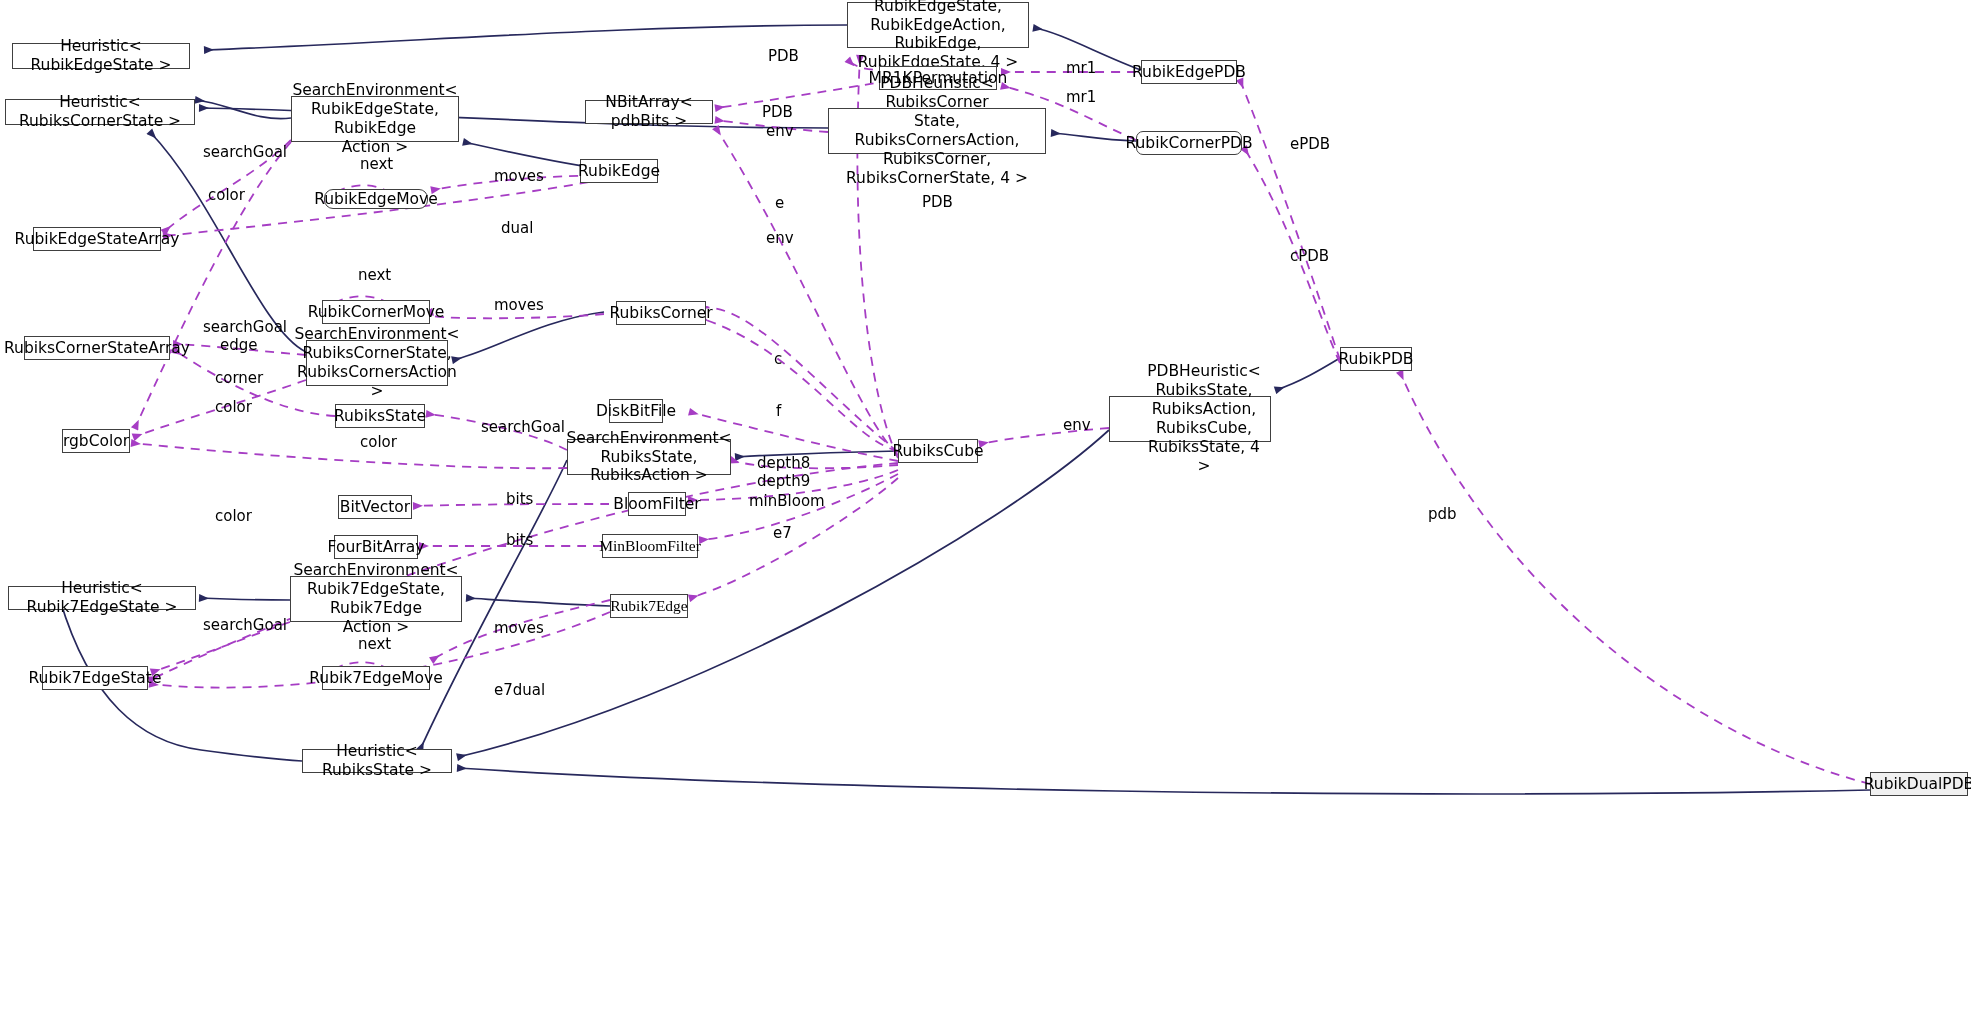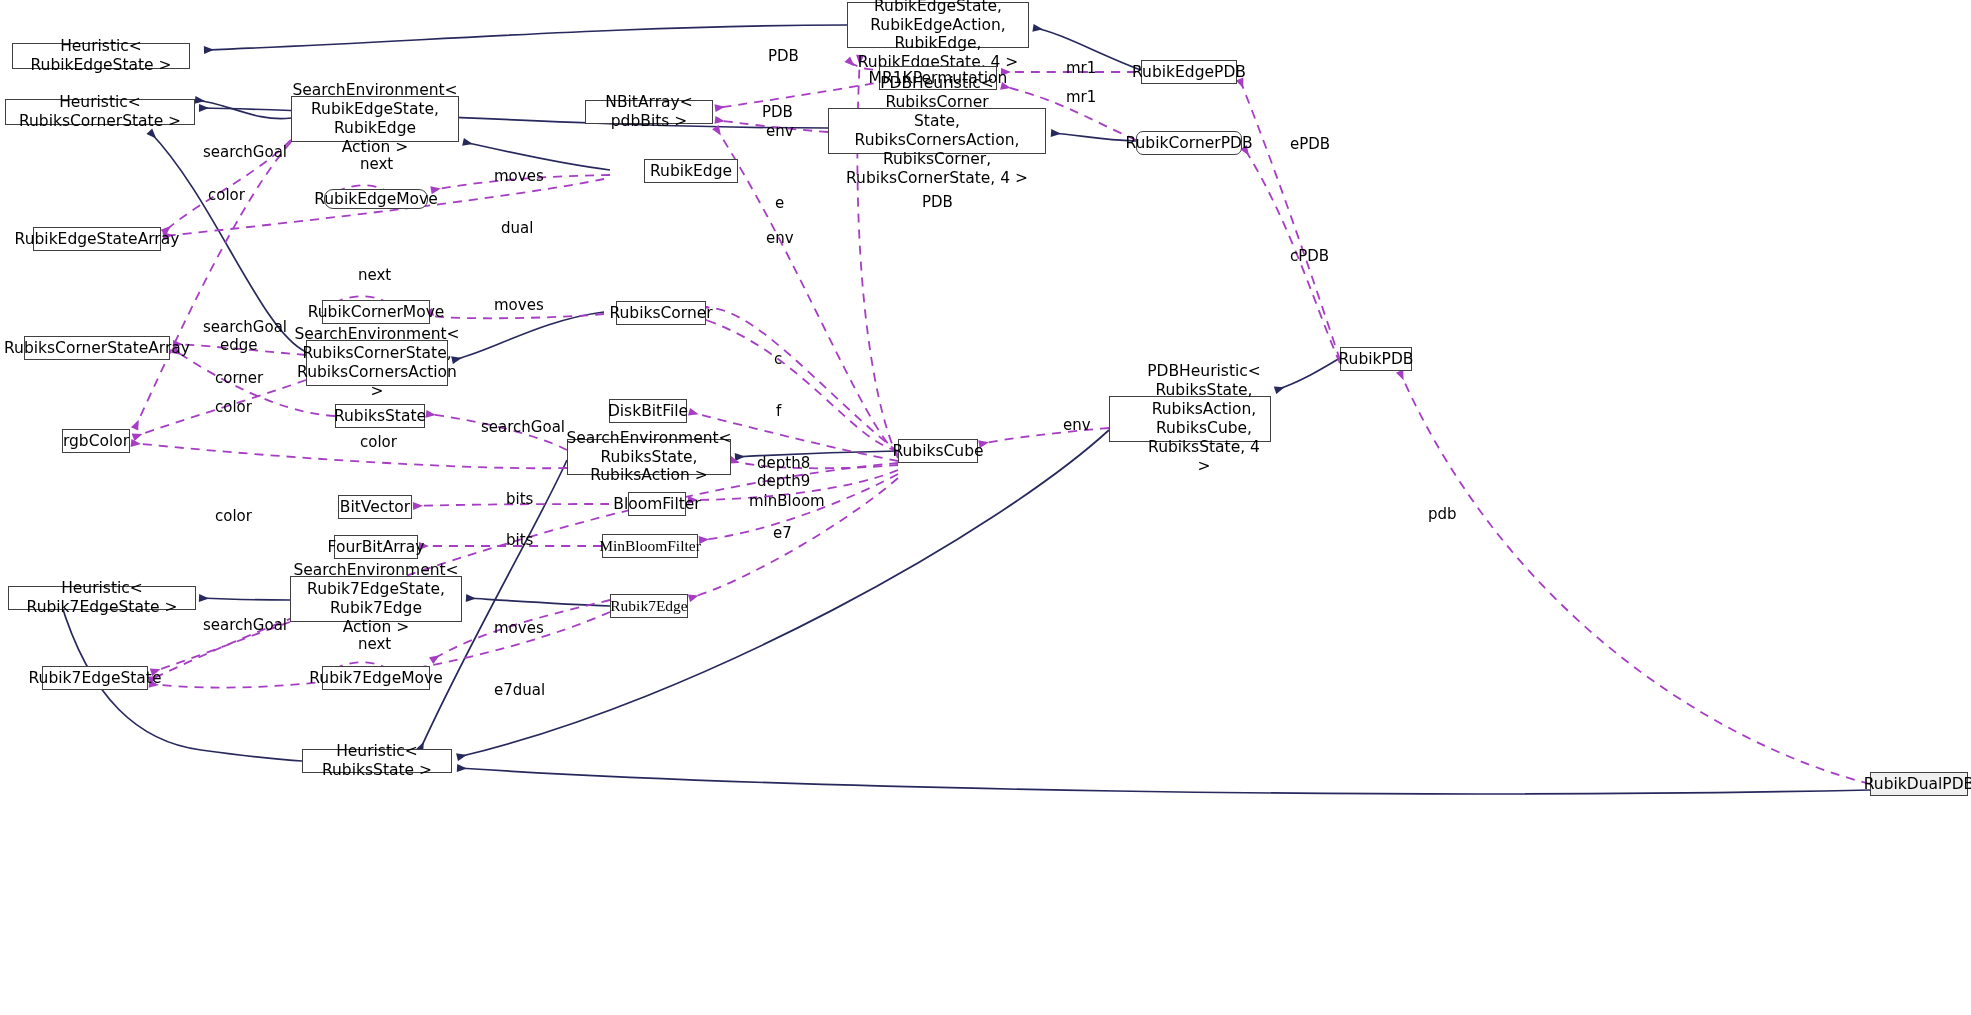--- a/index.html
+++ b/index.html
@@ -140,32 +140,32 @@
       <div class="node" style="left: 879px; top: 66px; width: 118px; height: 24px;">MR1KPermutation</div>
       <div class="node" style="left: 1141px; top: 60px; width: 96px; height: 24px;">RubikEdgePDB</div>
       <div class="node" style="left: 291px; top: 96px; width: 168px; height: 46px;">SearchEnvironment&lt;
 RubikEdgeState, RubikEdge
 Action &gt;</div>
       <div class="node" style="left: 585px; top: 100px; width: 128px; height: 24px;">NBitArray&lt; pdbBits &gt;</div>
       <div class="node" style="left: 828px; top: 108px; width: 218px; height: 46px;">PDBHeuristic&lt; RubiksCorner
 State, RubiksCornersAction,
 RubiksCorner, RubiksCornerState, 4 &gt;</div>
       <div class="node" style="left: 1136px; top: 131px; width: 106px; height: 24px; border-radius: 7px;">RubikCornerPDB</div>
-      <div class="node" style="left: 644px; top: 159px; width: 94px; height: 24px;">RubikEdge</div>
+      <div class="node" style="left: 580px; top: 159px; width: 78px; height: 24px;">RubikEdge</div>
       <div class="node" style="left: 324px; top: 189px; width: 104px; height: 20px; border-radius: 9px;">RubikEdgeMove</div>
       <div class="node" style="left: 33px; top: 227px; width: 128px; height: 24px;">RubikEdgeStateArray</div>
       <div class="node" style="left: 322px; top: 300px; width: 108px; height: 24px;">RubikCornerMove</div>
       <div class="node" style="left: 604px; top: 301px; width: 90px; height: 24px; margin-left: 12px;">RubiksCorner</div>
       <div class="node" style="left: 24px; top: 336px; width: 146px; height: 24px;">RubiksCornerStateArray</div>
       <div class="node" style="left: 306px; top: 340px; width: 142px; height: 46px;">SearchEnvironment&lt;
 RubiksCornerState,
 RubiksCornersAction &gt;</div>
       <div class="node" style="left: 1340px; top: 347px; width: 72px; height: 24px;">RubikPDB</div>
       <div class="node" style="left: 335px; top: 404px; width: 90px; height: 24px;">RubiksState</div>
-      <div class="node" style="left: 609px; top: 399px; width: 78px; height: 24px;">DiskBitFile</div>
+      <div class="node" style="left: 609px; top: 399px; width: 54px; height: 24px;">DiskBitFile</div>
       <div class="node" style="left: 1109px; top: 396px; width: 162px; height: 46px; padding-left: 34px;">PDBHeuristic&lt; RubiksState,
 RubiksAction, RubiksCube,
 RubiksState, 4 &gt;</div>
       <div class="node" style="left: 62px; top: 429px; width: 68px; height: 24px;">rgbColor</div>
       <div class="node" style="left: 567px; top: 439px; width: 164px; height: 36px;">SearchEnvironment&lt;
 RubiksState, RubiksAction &gt;</div>
       <div class="node" style="left: 898px; top: 439px; width: 80px; height: 24px;">RubiksCube</div>
       <div class="node" style="left: 338px; top: 495px; width: 74px; height: 24px;">BitVector</div>
       <div class="node" style="left: 628px; top: 492px; width: 58px; height: 24px;">BloomFilter</div>
       <div class="node" style="left: 334px; top: 535px; width: 84px; height: 24px;">FourBitArray</div>

